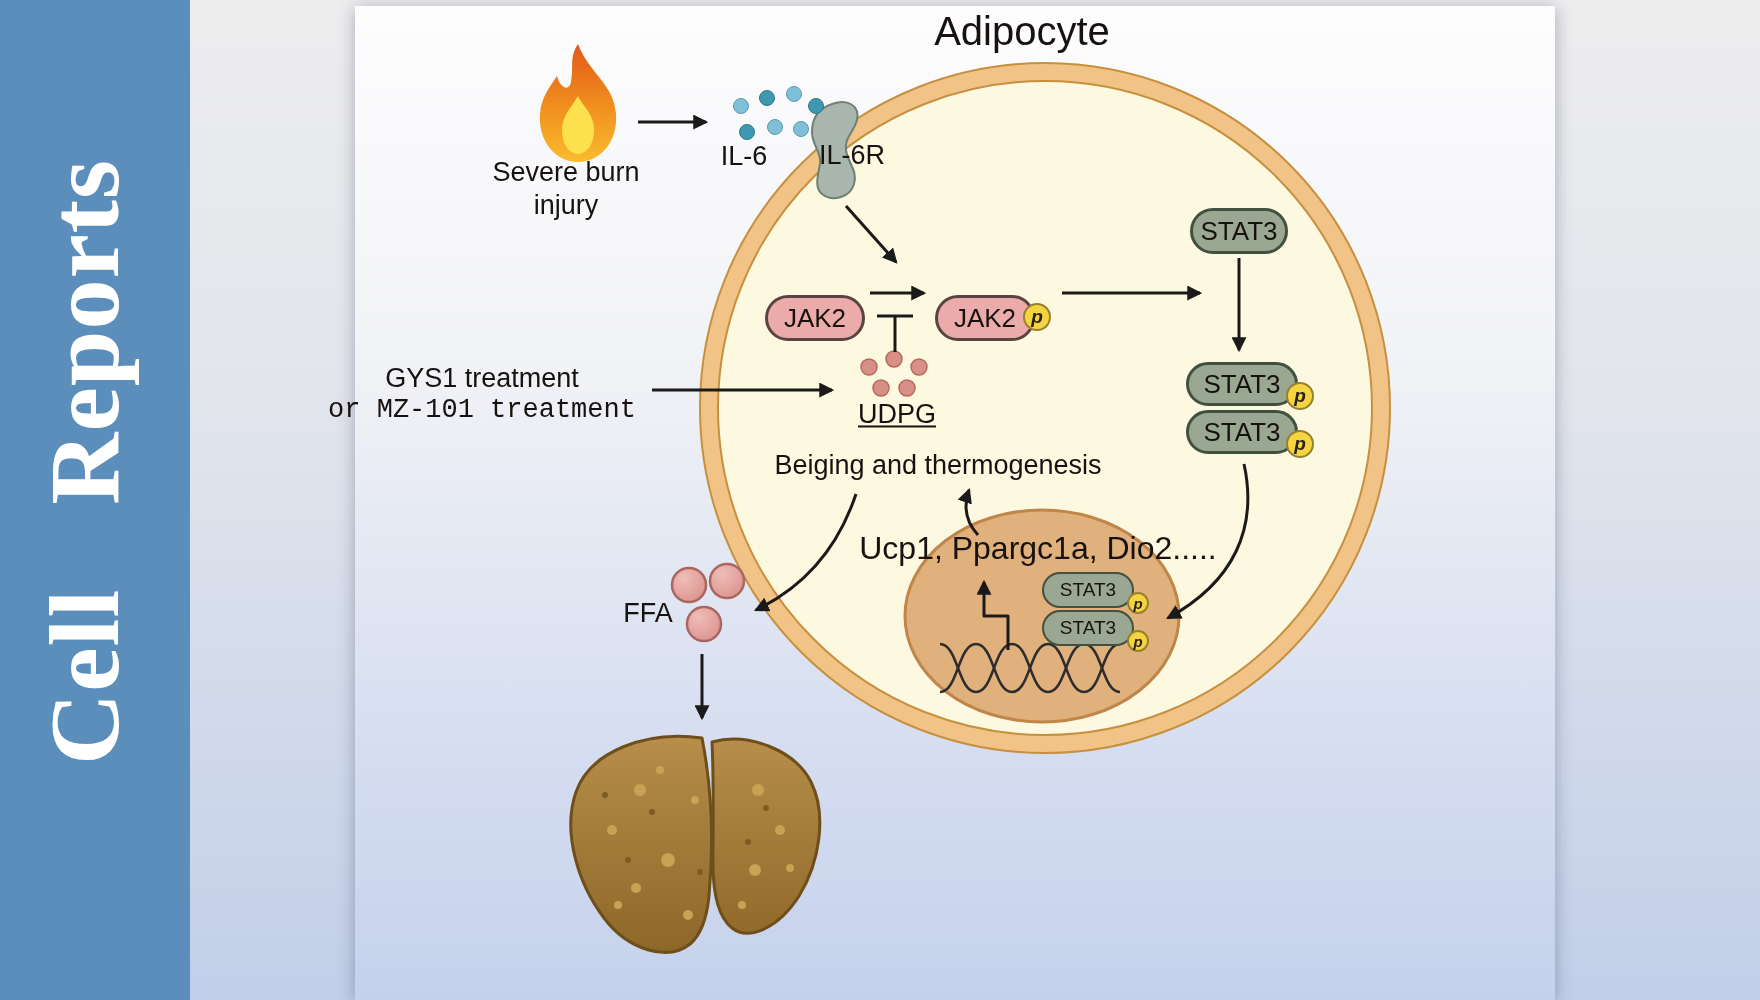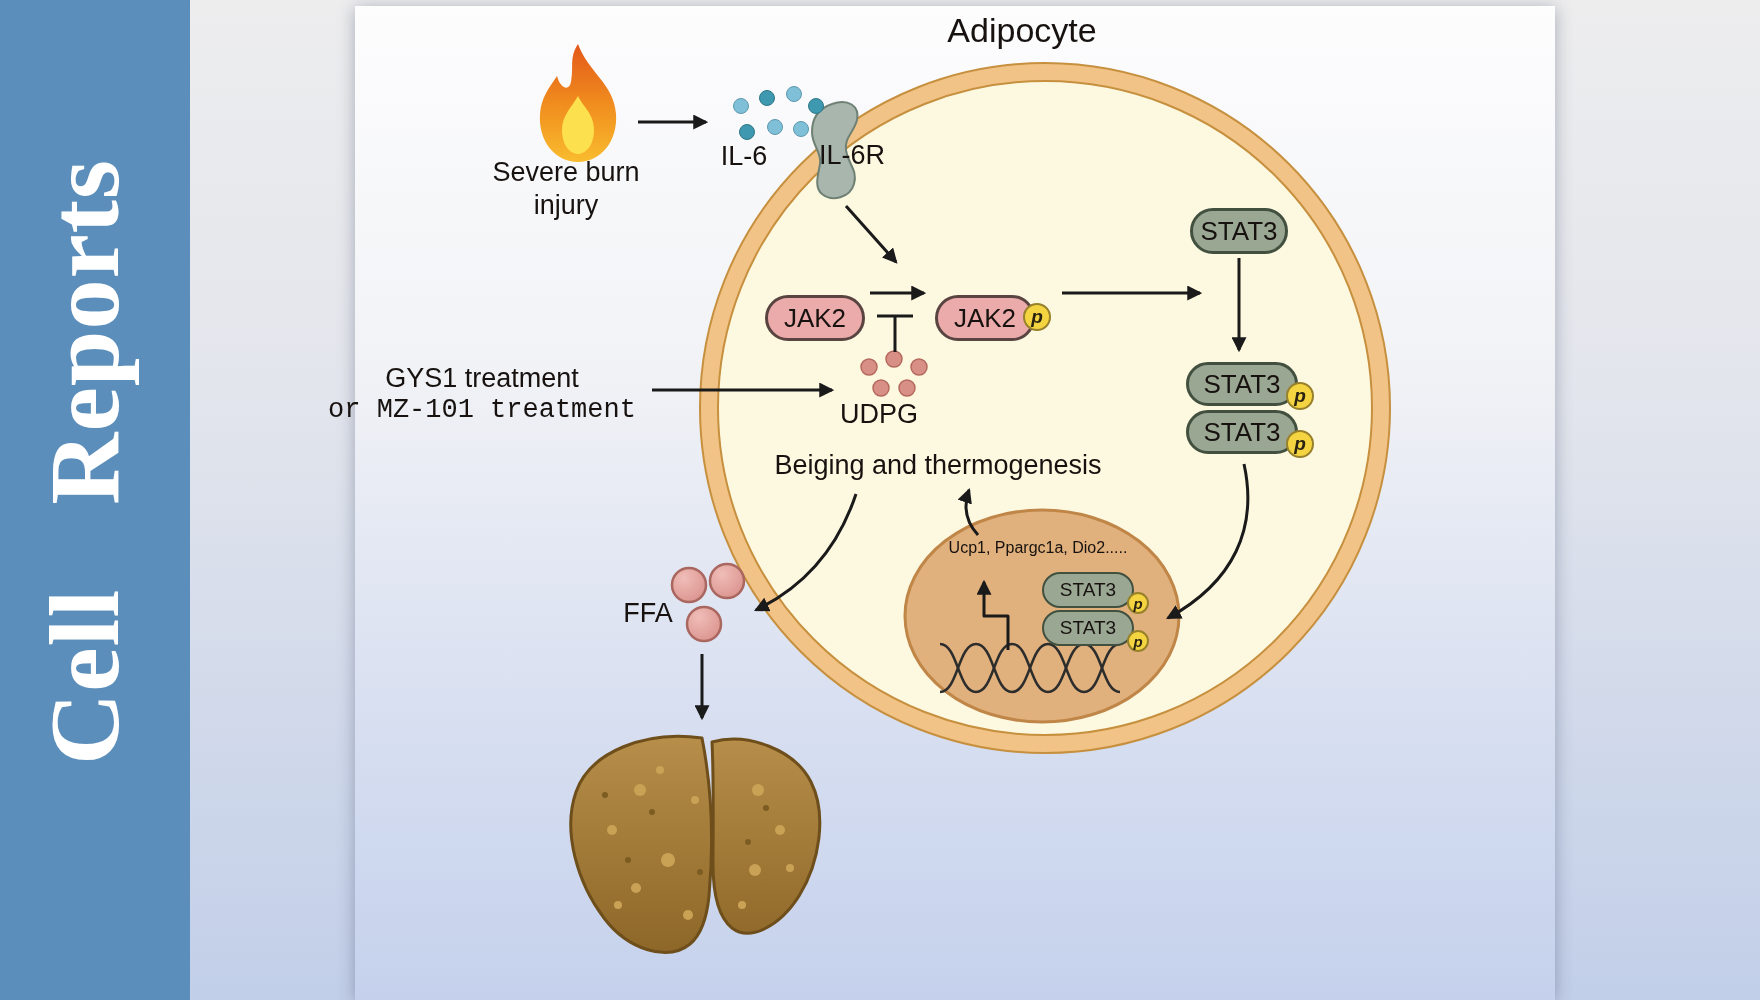--- a/index.html
+++ b/index.html
@@ -39,22 +39,22 @@
     transform:rotate(-90deg);transform-origin:center;
     font-family:"Liberation Serif", serif;font-weight:bold;
     font-size:100px;line-height:130px;color:#ffffff;text-align:center;
     word-spacing:58px;letter-spacing:1px;white-space:nowrap;
   }
   .lbl{
     position:absolute;transform:translate(-50%,-50%);
     white-space:nowrap;font-size:27px;line-height:1.15;color:var(--ink);
     z-index:2;text-align:center;
   }
-  .lbl.title{font-size:34px;}
-  .lbl.genes{font-size:16px;}
+  .lbl.title{font-size:40px;}
+  .lbl.genes{font-size:32px;}
   .node{
     position:absolute;display:flex;align-items:center;justify-content:center;
     border:3px solid #4c443c;border-radius:23px;font-size:26px;color:var(--ink);
     z-index:2;box-sizing:border-box;
   }
   .node.pink{background:var(--jak2-pink);border-color:#5a4441;margin-top:25px;}
   .node.green{background:var(--stat3-green);border-color:#42503f;}
   .node.small{font-size:19px;border-radius:18px;border-width:2.5px;}
   .p-badge{
     position:absolute;border-radius:50%;background:var(--phospho-yellow);
@@ -187,21 +187,21 @@
     <div class="journal-title">Cell Reports</div>
   </aside>
 
   <div class="lbl title" style="left:1022px;top:31px;">Adipocyte</div>
   <div class="lbl" style="left:566px;top:173px;">Severe burn</div>
   <div class="lbl" style="left:566px;top:206px;">injury</div>
   <div class="lbl" style="left:744px;top:157px;">IL-6</div>
   <div class="lbl" style="left:852px;top:156px;text-align:center;">IL-6R</div>
   <div class="lbl" style="left:482px;top:379px;">GYS1 treatment</div>
   <div class="lbl" style="left:482px;top:411px;font-family:Liberation Mono, monospace;">or MZ-101 treatment</div>
-  <div class="lbl" style="left:879px;top:415px;">UDPG</div>
+  <div class="lbl" style="left:897px;top:415px;text-decoration:underline;">UDPG</div>
   <div class="lbl" style="left:938px;top:466px;">Beiging and thermogenesis</div>
   <div class="lbl genes" style="left:1038px;top:548px;">Ucp1, Ppargc1a, Dio2.....</div>
   <div class="lbl" style="left:648px;top:614px;">FFA</div>
 
   <div class="node pink" style="left:765px;top:270px;width:100px;height:46px;">
     <span>JAK2</span>
   </div>
   <div class="node pink" style="left:935px;top:270px;width:100px;height:46px;">
     <span>JAK2</span>
   </div>

